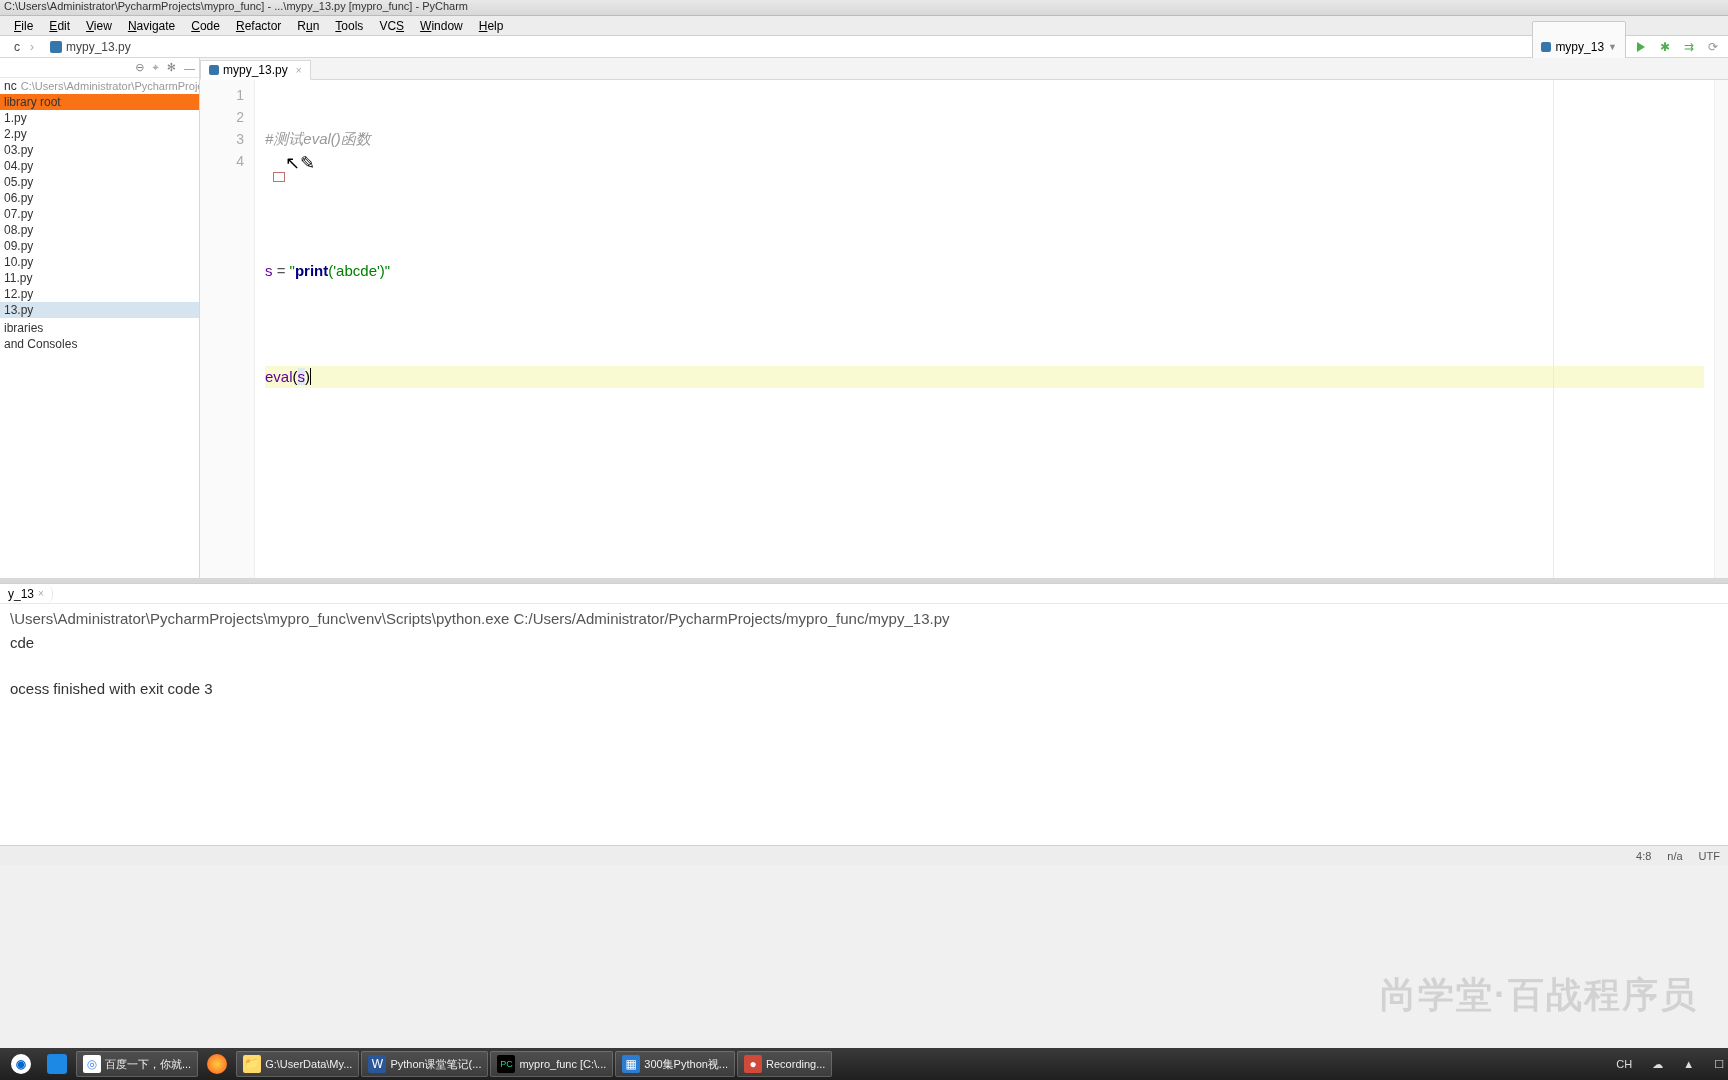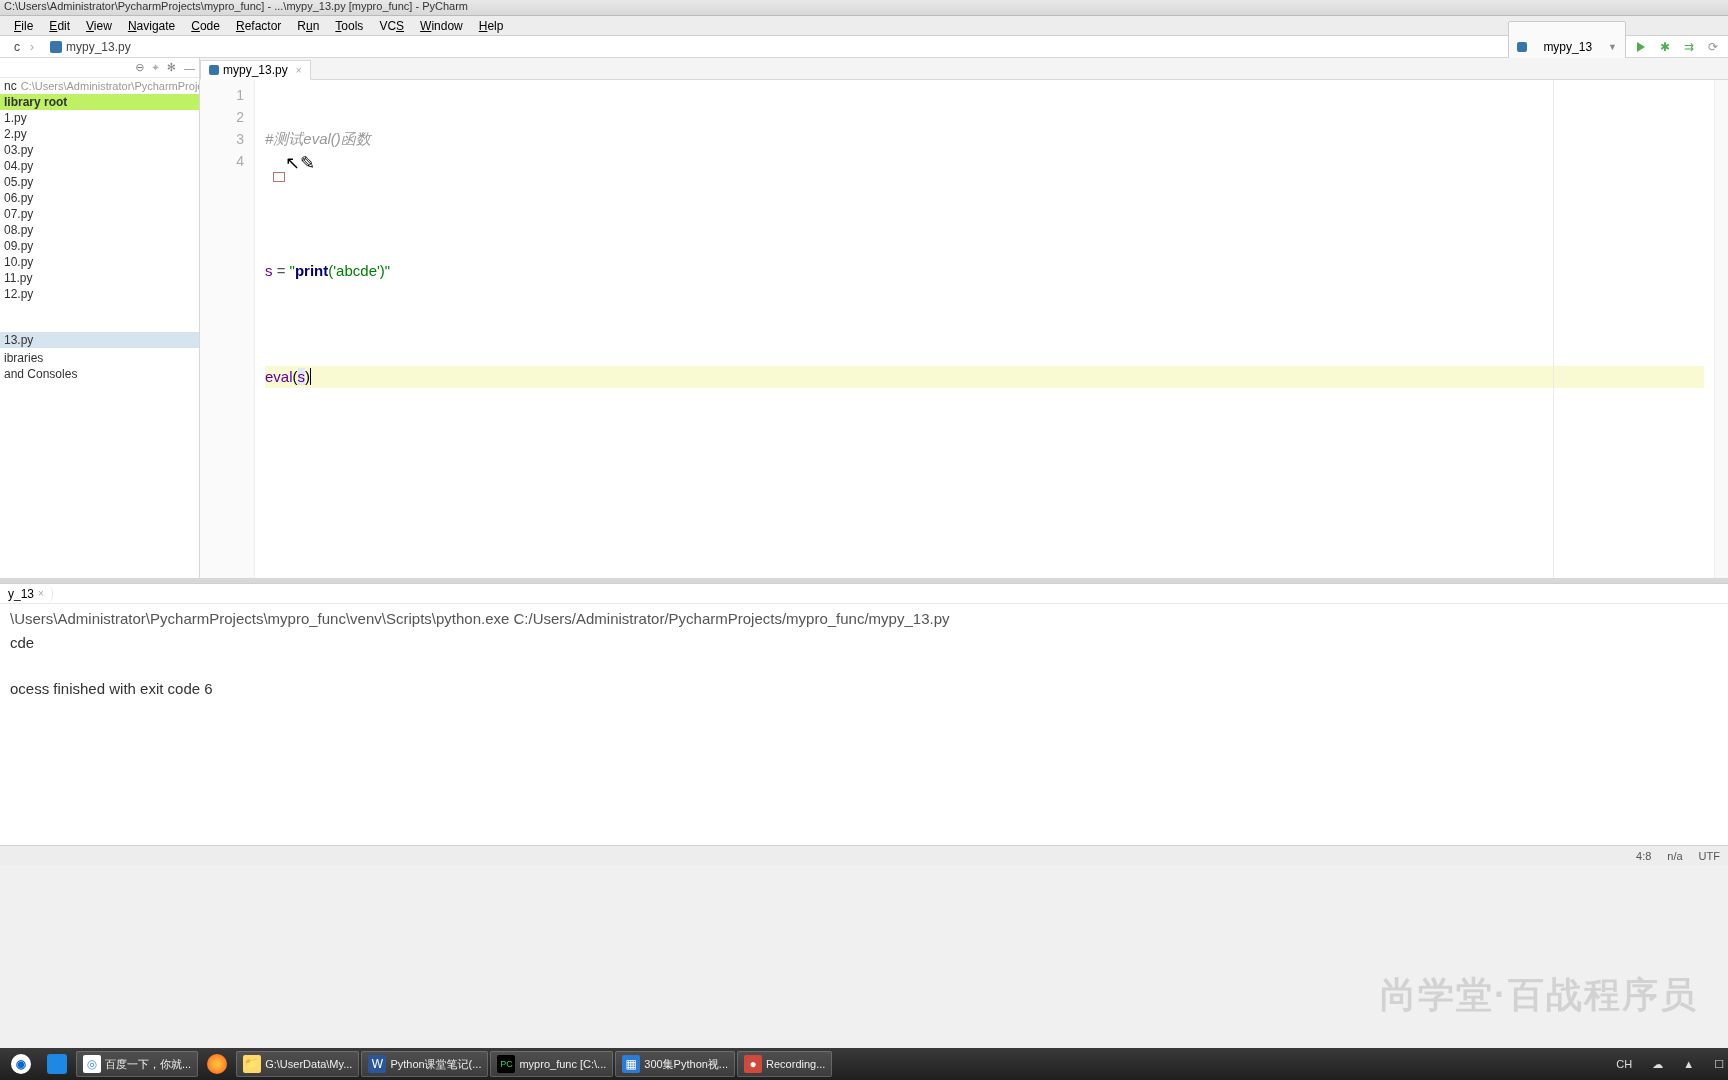--- a/index.html
+++ b/index.html
@@ -11,36 +11,36 @@
 .menu-bar .menu-item { padding: 2px 8px; cursor: pointer; font-size: 12px; }
 .menu-bar .menu-item u { text-decoration: underline; }
 
 .nav-bar { height: 22px; background: #fff; display: flex; align-items: center; padding: 0 6px; border-bottom: 1px solid #d8d8d8; justify-content: space-between; }
 .breadcrumb { display: flex; align-items: center; gap: 0; }
 .crumb { padding: 2px 8px; display: inline-flex; align-items: center; gap: 4px; font-size: 12px; color: #444; }
 .crumb .py-icon { width: 12px; height: 12px; background: #3776ab; border-radius: 2px; display: inline-block; }
 .crumb::after { content: "›"; margin-left: 6px; color: #aaa; }
 .crumb:last-child::after { content: ""; }
 .run-controls { display: flex; align-items: center; gap: 6px; }
-.run-config { border: 1px solid #ccc; background: #fafafa; padding: 18px 8px; border-radius: 2px; display: flex; align-items: center; gap: 16px; }
+.run-config { border: 1px solid #ccc; background: #fafafa; padding: 18px 8px; border-radius: 2px; display: flex; align-items: center; gap: 4px; }
 .run-config .py-icon { width: 10px; height: 10px; background: #3776ab; border-radius: 2px; display:inline-block;}
 .icon-btn { width: 18px; height: 18px; display: flex; align-items: center; justify-content: center; cursor: pointer; }
 .tri-play { width: 0; height: 0; border-left: 8px solid #4caf50; border-top: 5px solid transparent; border-bottom: 5px solid transparent; }
 .bug { color: #4caf50; font-size: 12px; }
 
 .main-row { display: flex; height: 520px; }
 
 .sidebar { width: 200px; background: #fff; border-right: 1px solid #d8d8d8; display: flex; flex-direction: column; }
 .sidebar-toolbar { height: 20px; border-bottom: 1px solid #e8e8e8; display: flex; justify-content: flex-end; align-items: center; padding: 0 4px; gap: 8px; color: #888; }
 .sidebar-toolbar span { cursor: pointer; font-size: 11px; }
 .tree { flex: 1; overflow: hidden; font-size: 12px; }
 .tree-row { padding: 1px 4px; white-space: nowrap; overflow: hidden; color: #333; }
 .tree-root { background: #fff; }
-.lib-root { background: #bef264; font-weight: bold; }
-.tree-row.selected { background: #d6e4f0; margin-top: 30px; }
+.lib-root { background: #f97316; }
+.tree-row.selected { background: #d6e4f0; }
 .tree-row .dim { color: #999; font-size: 11px; margin-left: 4px; }
 
 .editor-col { flex: 1; display: flex; flex-direction: column; background: #fff; }
 .tab-bar { height: 22px; display: flex; border-bottom: 1px solid #d8d8d8; align-items: flex-end; background: #f4f4f4; }
 .file-tab { background: #fff; border: 1px solid #d8d8d8; border-bottom: 1px solid #fff; padding: 2px 8px; display: flex; align-items: center; gap: 4px; font-size: 12px; position: relative; top: 1px; }
 .file-tab .py-icon { width: 10px; height: 10px; background: #3776ab; border-radius: 2px; display:inline-block;}
 .file-tab .close-x { color: #aaa; margin-left: 4px; cursor:pointer; font-size:10px;}
 .editor-body { flex: 1; display: flex; background: #fff; position: relative; }
 .gutter { width: 55px; background: #fafafa; border-right: 1px solid #eee; text-align: right; padding-right: 10px; color: #aaa; font-family: "Consolas", monospace; font-size: 14px; line-height: 22px; padding-top: 4px;}
 .code-area { flex: 1; font-family: "Consolas", monospace; font-size: 15px; line-height: 22px; padding: 4px 10px; position: relative; white-space: pre; }
@@ -197,21 +197,21 @@
 <div class="console">
   <div class="console-tabs">
     <div class="console-tab">
       <span>y_13</span>
       <span class="close-x">×</span>
     </div>
   </div>
   <div class="console-body"><span class="path">\Users\Administrator\PycharmProjects\mypro_func\venv\Scripts\python.exe C:/Users/Administrator/PycharmProjects/mypro_func/mypy_13.py</span>
 <span>cde</span>
 
-<span class="exit0">ocess finished with exit code 6</span>
+<span class="exit0">ocess finished with exit code 3</span>
 </div>
 </div>
 
 <div class="status-bar">
   <span>4:8</span>
   <span>n/a</span>
   <span>UTF</span>
 </div>
 
 <div class="watermark"><span>尚学堂·百战程序员</span></div>

